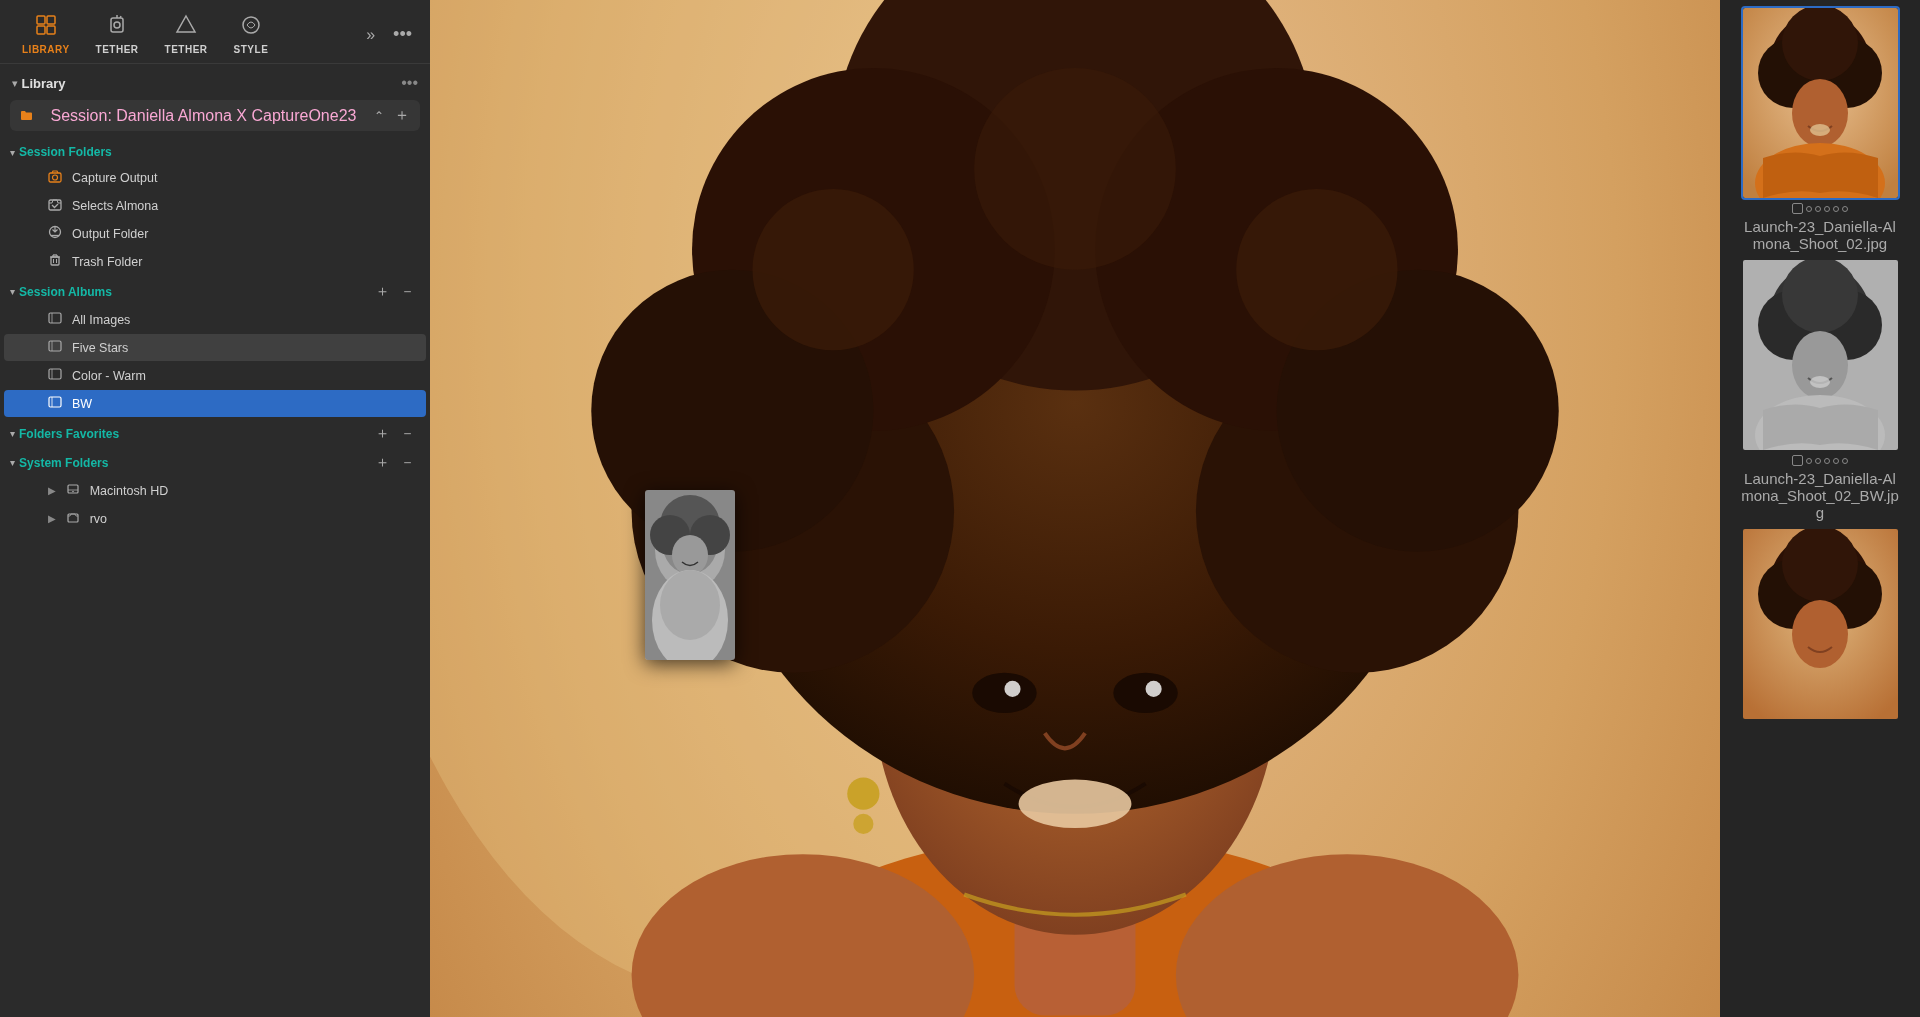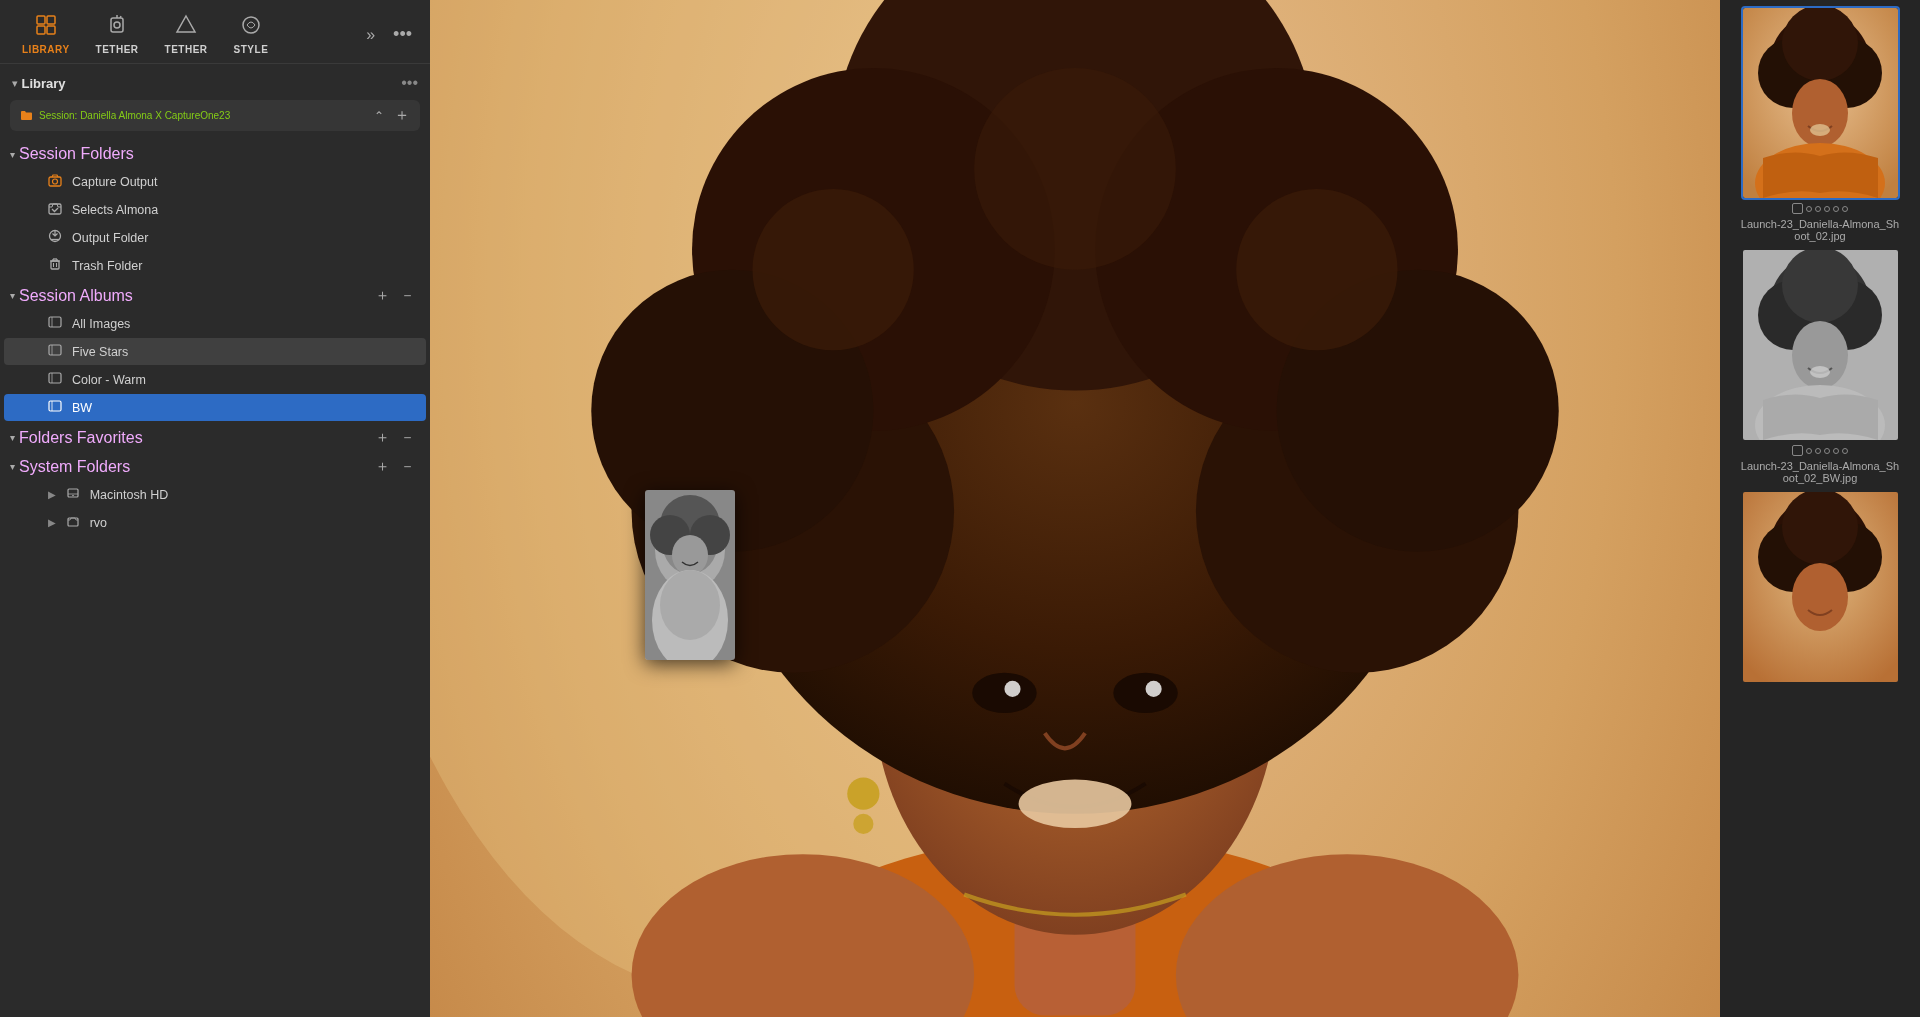--- a/index.html
+++ b/index.html
@@ -95,23 +95,24 @@
     .session-selector {
       display: flex;
       align-items: center;
       margin: 2px 10px 8px 10px;
       background: #363636;
       border-radius: 6px;
       padding: 5px 10px;
       gap: 6px;
     }
     .session-label {
-      font-size: 10px;
-      color: #84cc16;
+      font-size: 16px;
+      color: #f9a8d4;
       flex: 1;
+      text-align: center;
     }
     .session-arrow {
       font-size: 12px;
       color: #aaa;
     }
     .session-plus {
       font-size: 16px;
       color: #aaa;
       cursor: pointer;
       margin-left: 4px;
@@ -132,23 +133,23 @@
       align-items: center;
       padding: 6px 12px 4px 10px;
       cursor: pointer;
       gap: 4px;
     }
     .section-header .collapse-arrow {
       font-size: 10px;
       color: #aaa;
     }
     .section-header .section-label {
-      font-size: 16px;
-      font-weight: 400;
-      color: #f0abfc;
+      font-size: 12px;
+      font-weight: 700;
+      color: #14b8a6;
       flex: 1;
     }
     .section-header .section-plus {
       font-size: 15px;
       color: #aaa;
       cursor: pointer;
       padding: 0 3px;
     }
     .section-header .section-minus {
       font-size: 15px;
@@ -246,21 +247,21 @@
       cursor: pointer;
     }
     .thumb-img.active {
       outline: 2px solid #2d6bc4;
     }
     .thumb-photo {
       width: 100%;
       height: 100%;
     }
     .thumb-name {
-      font-size: 11px;
+      font-size: 15px;
       color: #aaa;
       text-align: center;
       word-break: break-all;
       max-width: 160px;
     }
     .thumb-dots-row {
       display: flex;
       align-items: center;
       gap: 3px;
       margin-top: 1px;

